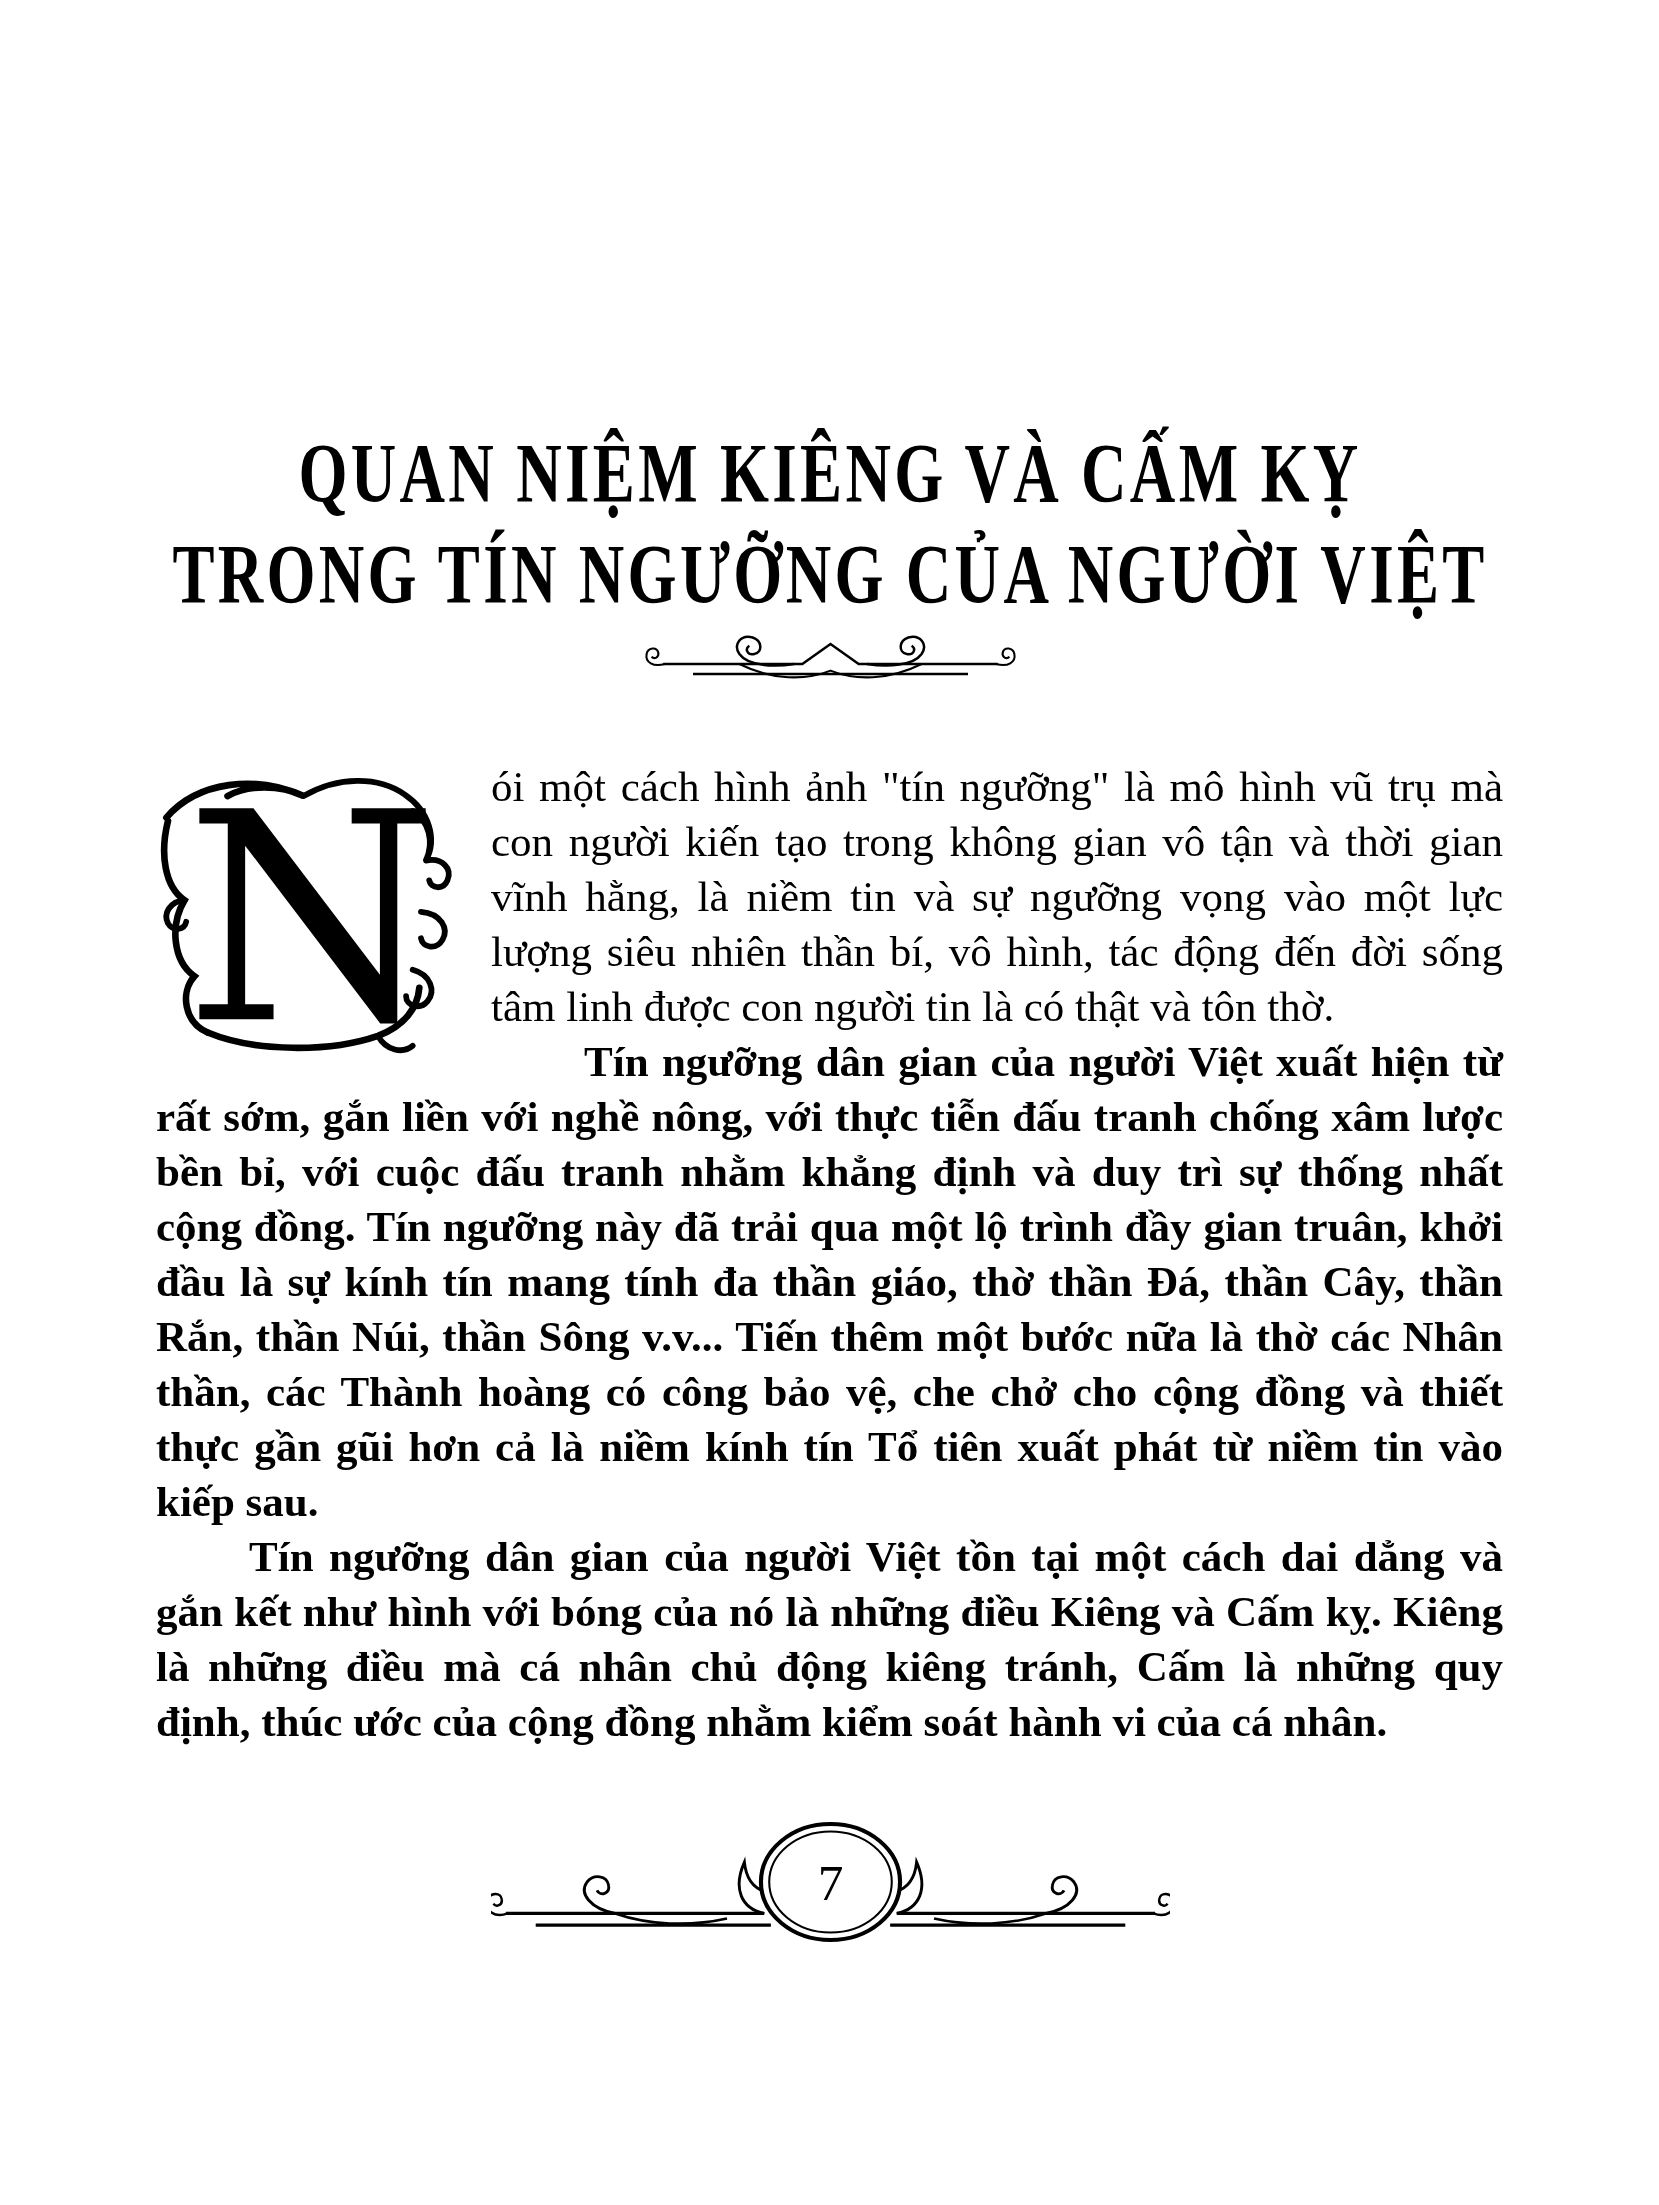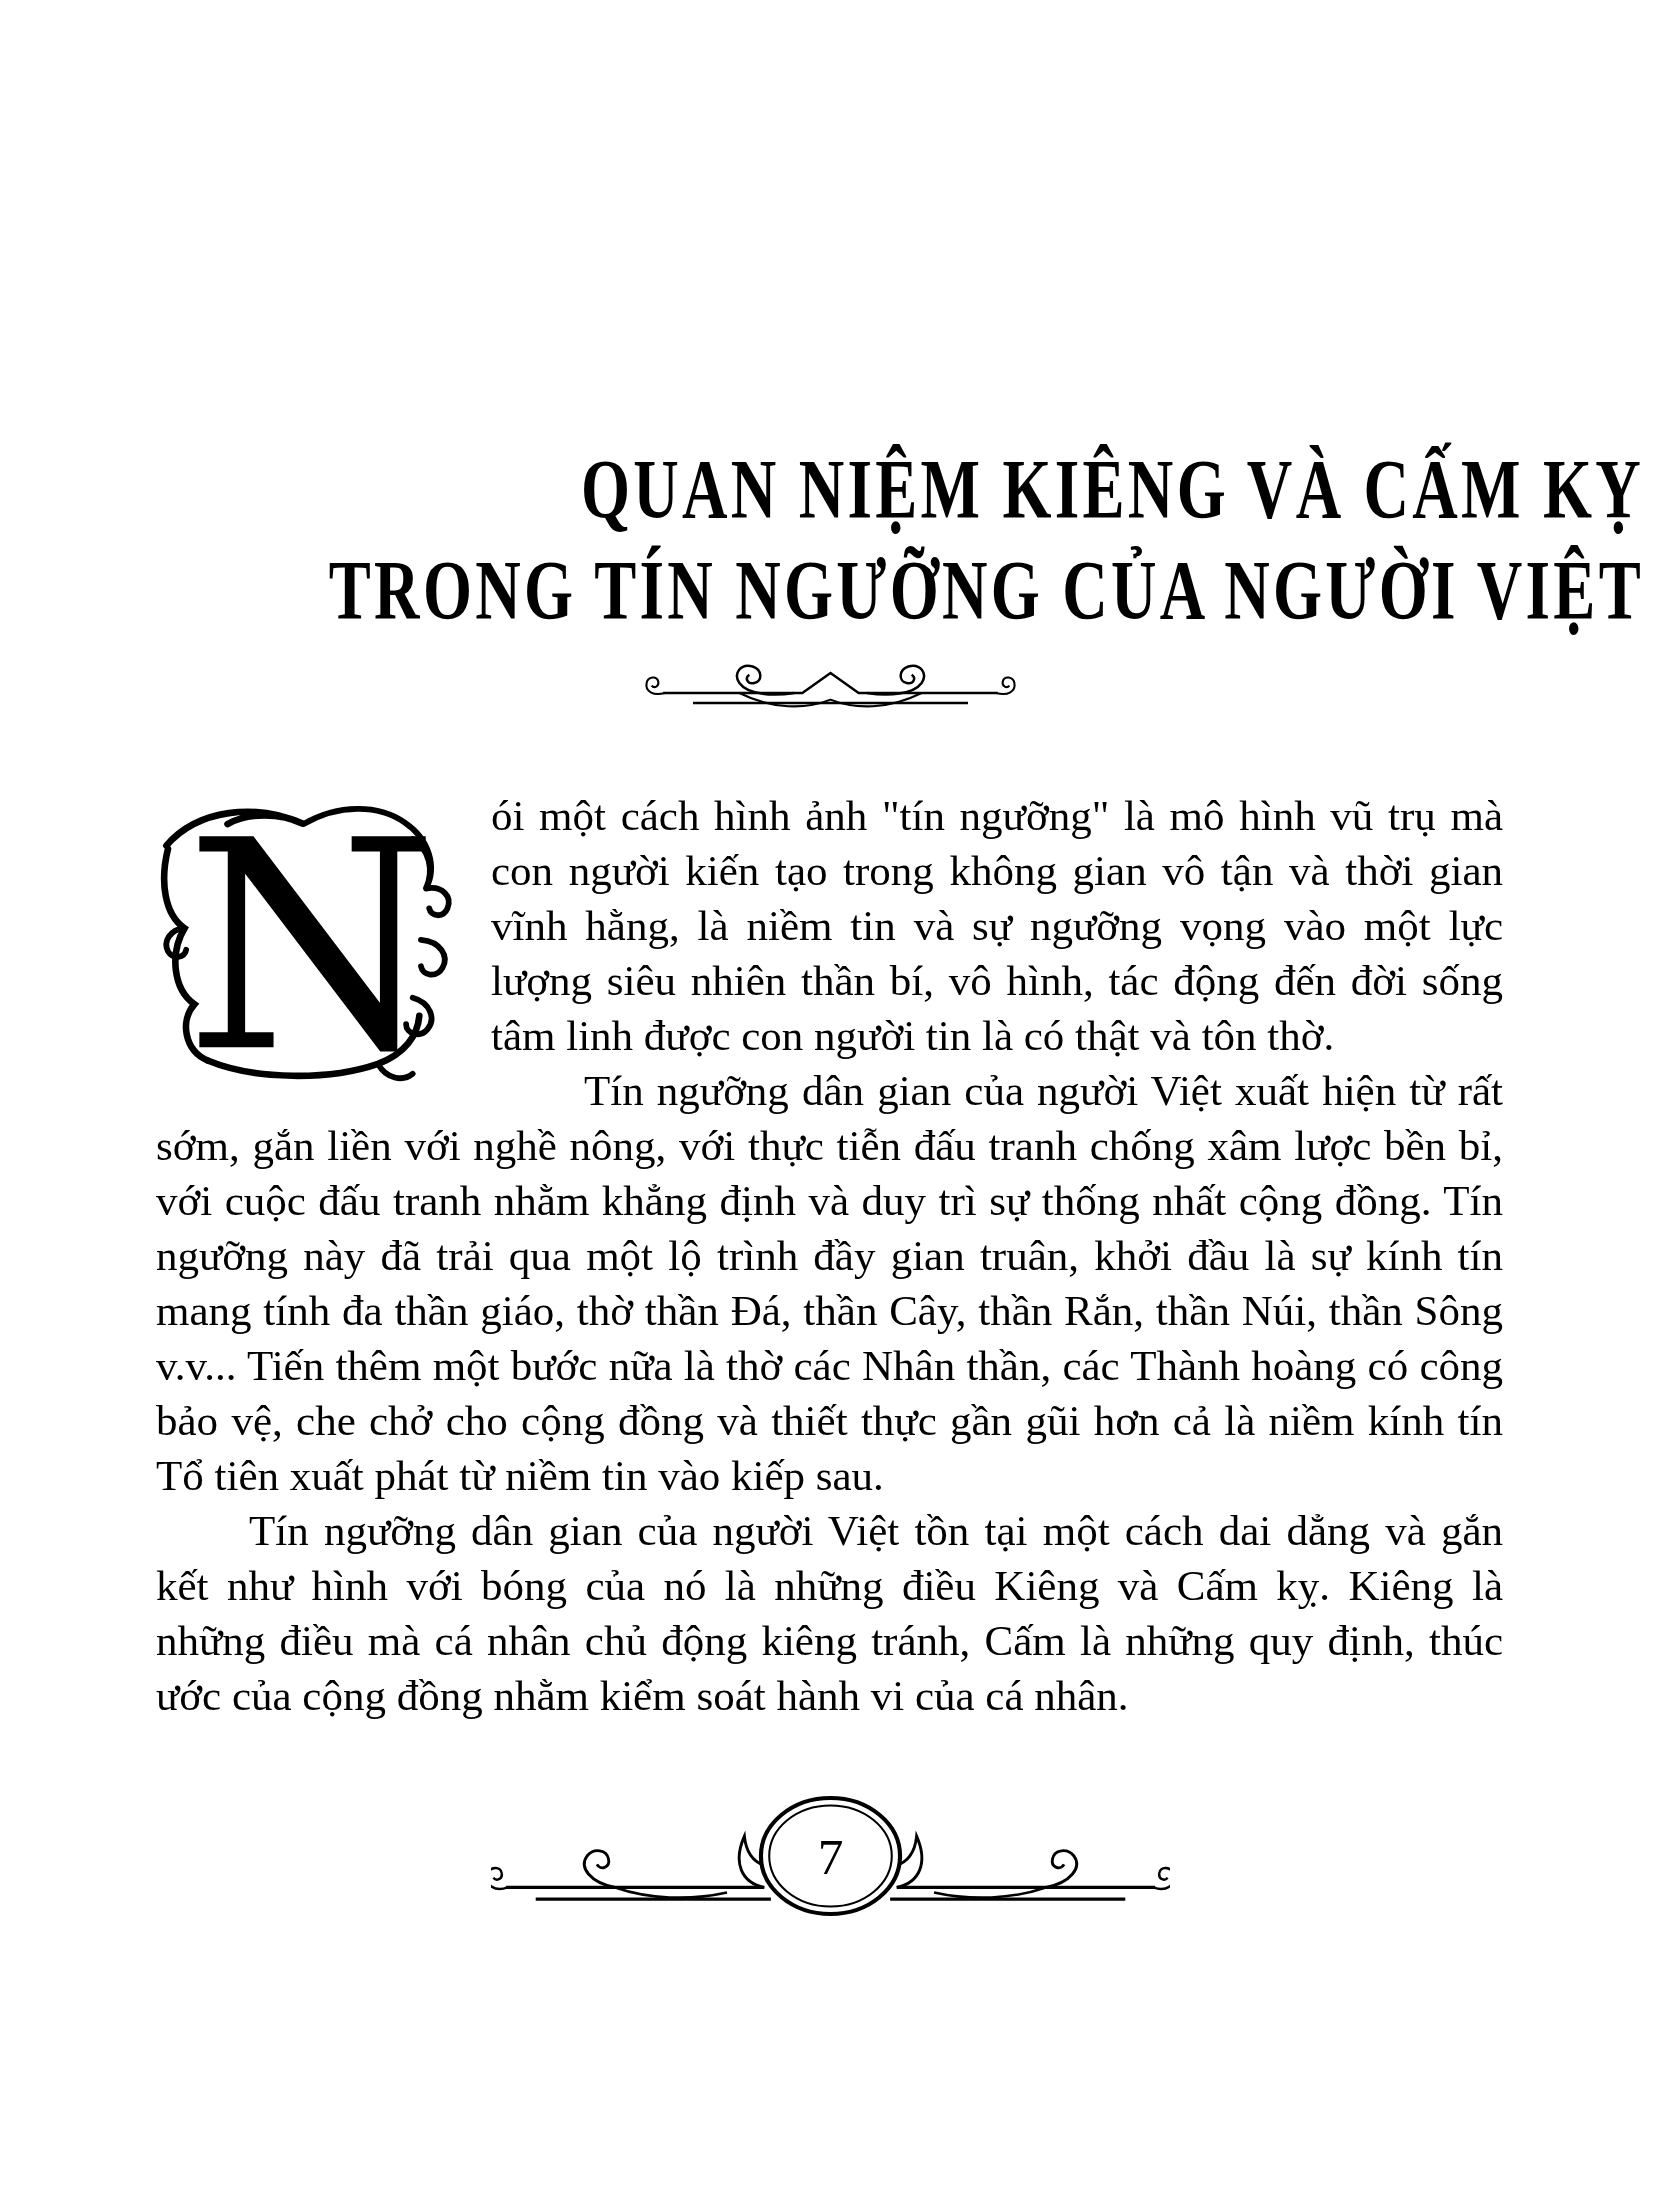--- a/index.html
+++ b/index.html
@@ -9,22 +9,22 @@
     height: 2205px;
     background: #ffffff;
     color: #000000;
     font-family: "Liberation Serif", serif;
     overflow: hidden;
     box-sizing: border-box;
   }
   
   .title-block {
     padding-top: 424px;
-    text-align: right;
-    margin: 16px;
+    text-align: center;
+    margin: 0;
   }
   .title-line {
     display: block;
     font-family: "Liberation Serif", serif;
     font-weight: 700;
     font-size: 63px;
     letter-spacing: 3.3px;
     line-height: 101px;
     transform: scaleY(1.35);
     transform-origin: center;
@@ -38,21 +38,21 @@
   .page-body {
     margin: 66px 157px 0 156px; 
   }
   .para {
     margin: 0;
     font-size: 43px;
     line-height: 55px;
     text-align: justify;
     color: #000;
   }
-  .para.indent { text-indent: 93px; }
+  .para.indent { text-indent: 93px; font-weight: bold; }
   .dropcap-box {
     float: left;
     width: 315px;
     height: 291px;
     margin: 3.3px 20px 0 0;
   }
   .dropcap-box svg { display: block; width: 100%; height: 100%; }
   
   .page-footer {
     clear: both;

